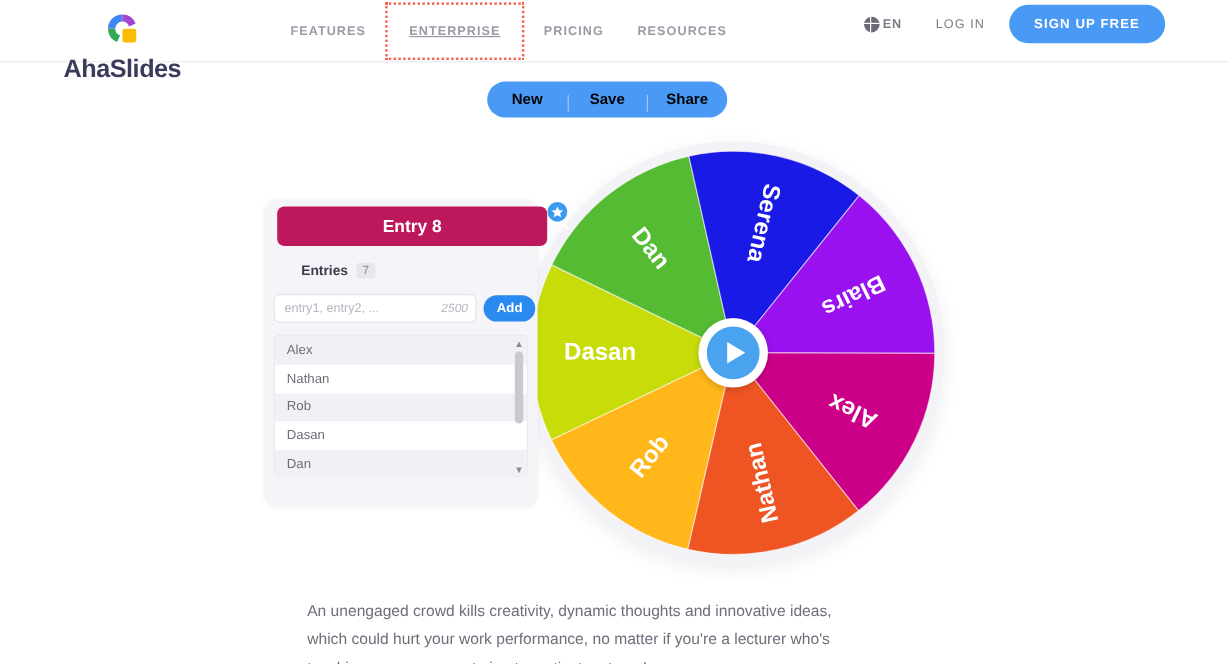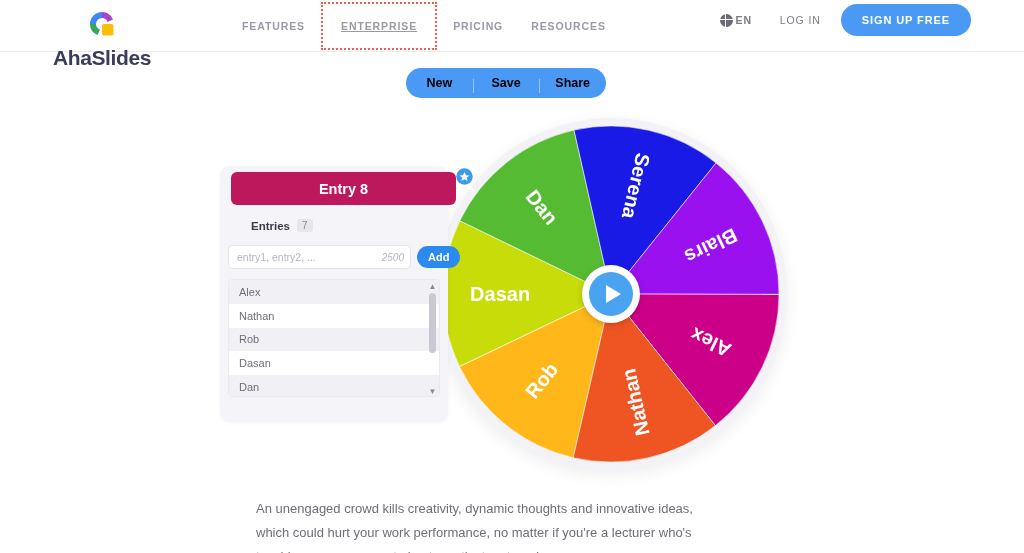--- a/index.html
+++ b/index.html
@@ -116,21 +116,21 @@
   #entries-count {
     background: #e6e6ec; color: #8b8b98;
     font-size: 10px; border-radius: 3px;
     padding: 1px 5px; min-width: 15px; text-align: center;
   }
   #entry-input-row {
     position: absolute; left: 8px; top: 79px;
     display: flex; align-items: center; gap: 6px;
   }
   #entry-input-wrap {
-    width: 183px; height: 24px;
+    width: 169px; height: 24px;
     background: #fff; border: 1px solid #e3e3ea; border-radius: 5px;
     display: flex; align-items: center; padding: 0 6px;
   }
   #entry-input {
     border: none; outline: none; flex: 1;
     font-size: 10.5px; color: #3b3b4a;
     font-family: "Liberation Sans", sans-serif;
     background: transparent; min-width: 0;
   }
   #entry-input::placeholder { color: #b6b6c0; }

